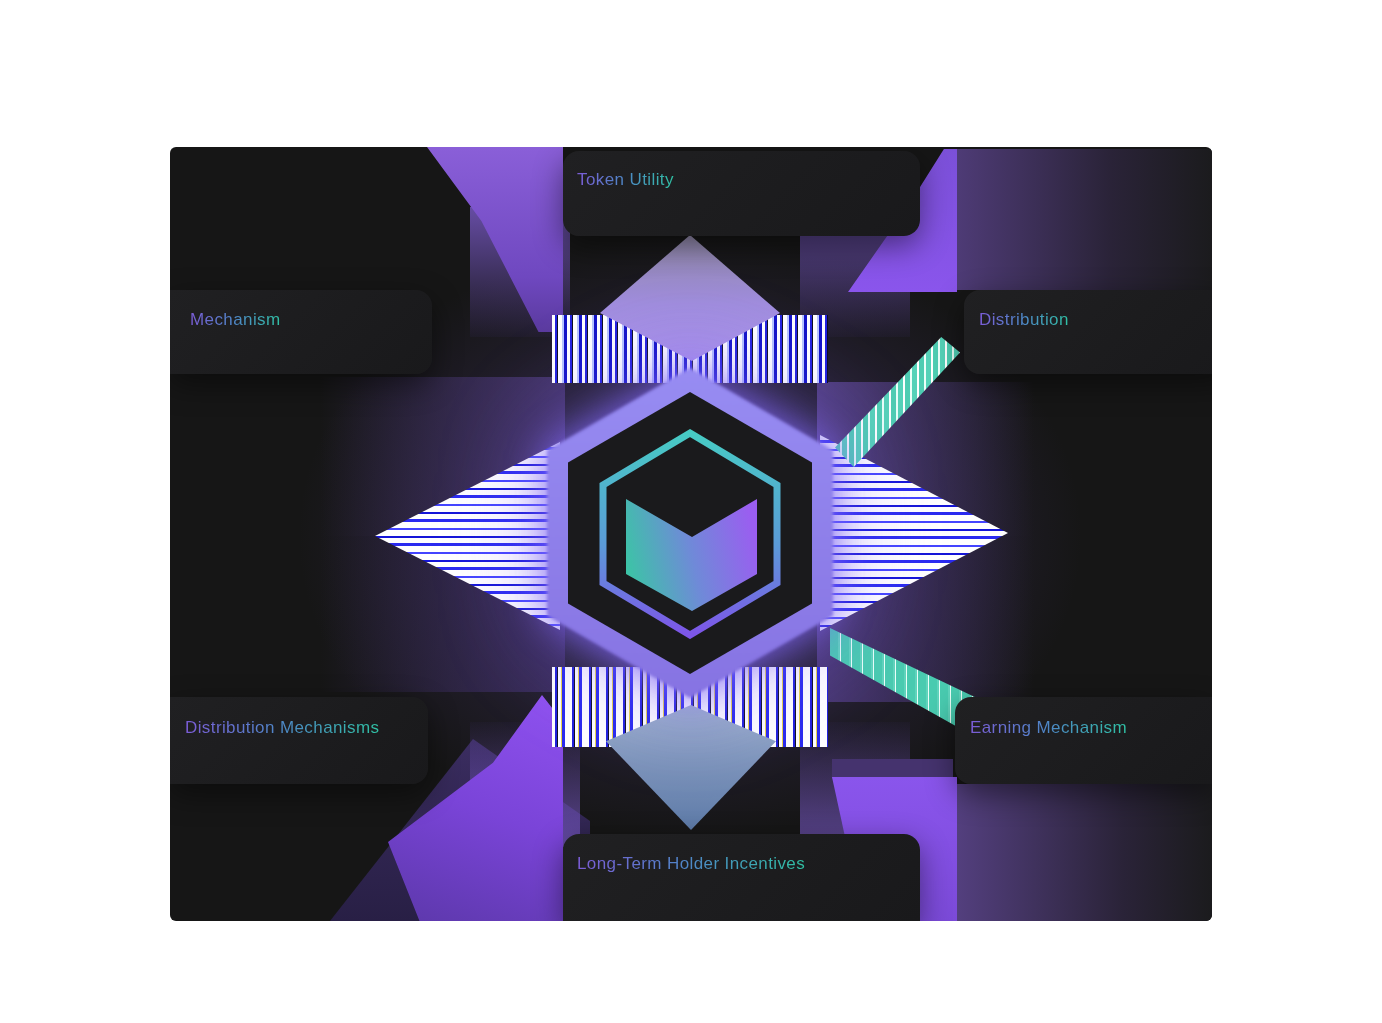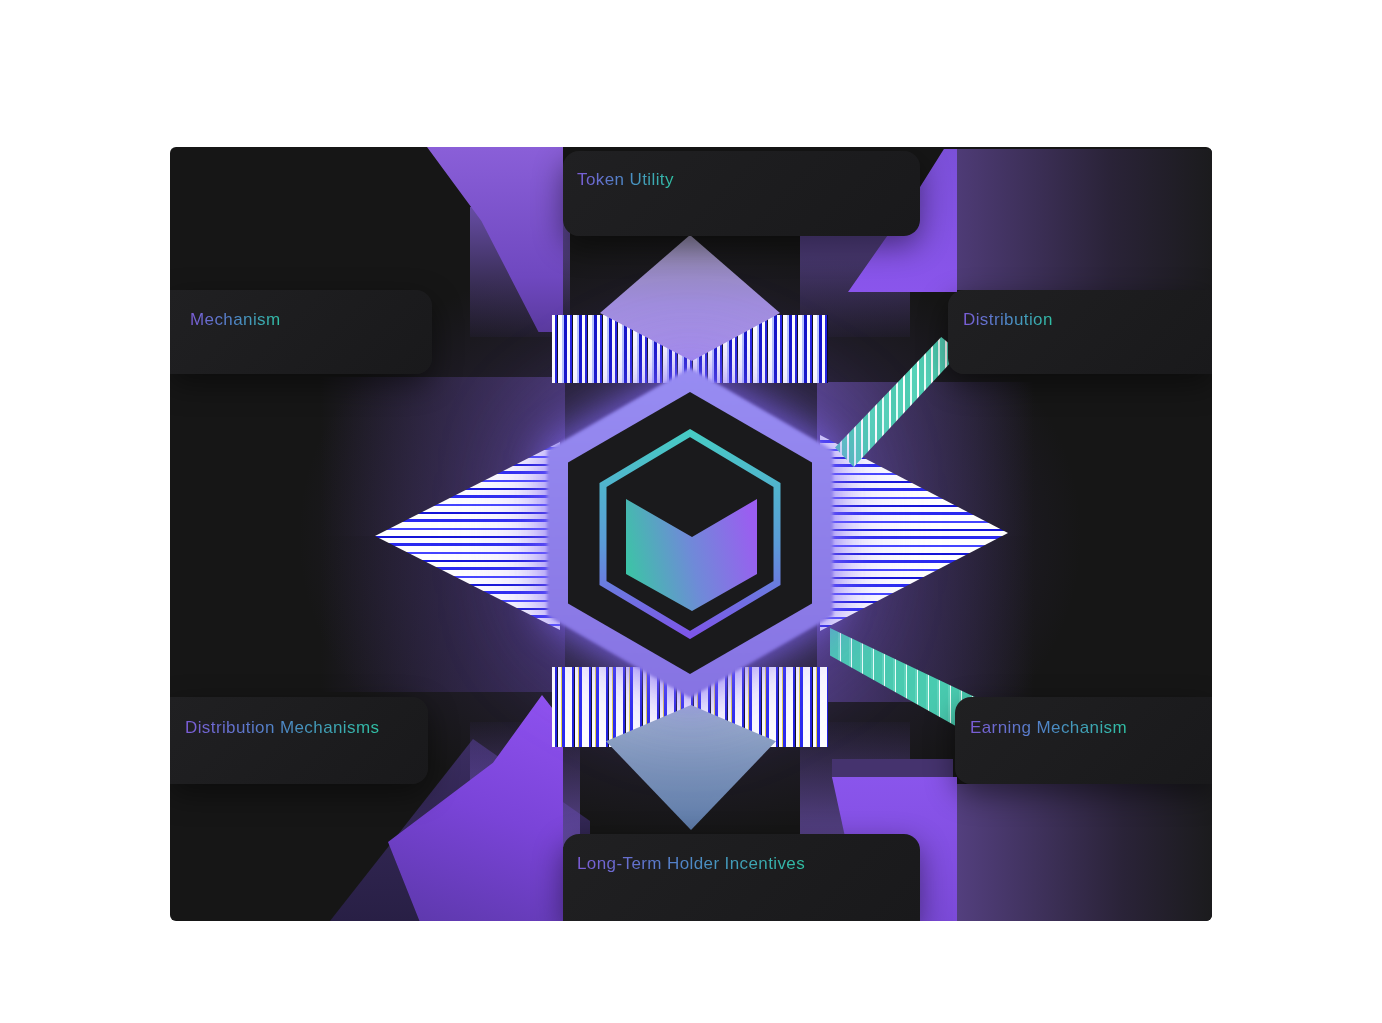--- a/index.html
+++ b/index.html
@@ -103,21 +103,21 @@
   .emblem{position:absolute;left:51px;top:60px;width:184px;height:211px;}
 
   
   .node{position:absolute;background:linear-gradient(135deg,#202022,#19191b);
     box-shadow:0 10px 30px rgba(0,0,0,0.45);}
   .node-label{display:inline-block;font-size:17px;font-weight:500;letter-spacing:0.4px;
     background:linear-gradient(90deg,#7b5cd6 0%,#4f86c8 48%,#2fc1a4 100%);
     -webkit-background-clip:text;background-clip:text;color:transparent;}
   .node-token{left:393px;top:4px;width:357px;height:85px;border-radius:16px;padding:19px 0 0 14px;box-sizing:border-box;}
   .node-governance{left:0;top:143px;width:262px;height:84px;border-radius:0 16px 16px 0;padding:20px 0 0 20px;box-sizing:border-box;}
-  .node-distribution{left:778px;top:143px;width:264px;height:84px;border-radius:16px 0 0 16px;padding:20px 0 12px 15px;box-sizing:border-box;}
+  .node-distribution{left:794px;top:143px;width:264px;height:84px;border-radius:16px 0 0 16px;padding:20px 0 12px 15px;box-sizing:border-box;}
   .node-deflationary{left:0;top:550px;width:258px;height:87px;border-radius:0 16px 16px 0;padding:21px 0 0 15px;box-sizing:border-box;}
   .node-earning{left:785px;top:550px;width:257px;height:87px;border-radius:16px 0 0 16px;padding:21px 0 0 15px;box-sizing:border-box;}
   .node-longterm{left:393px;top:687px;width:357px;height:87px;border-radius:16px 16px 0 0;padding:20px 0 12px 14px;box-sizing:border-box;}
 </style>
 </head>
 <body>
 
 <div class="page">
   <div class="canvas">
 

